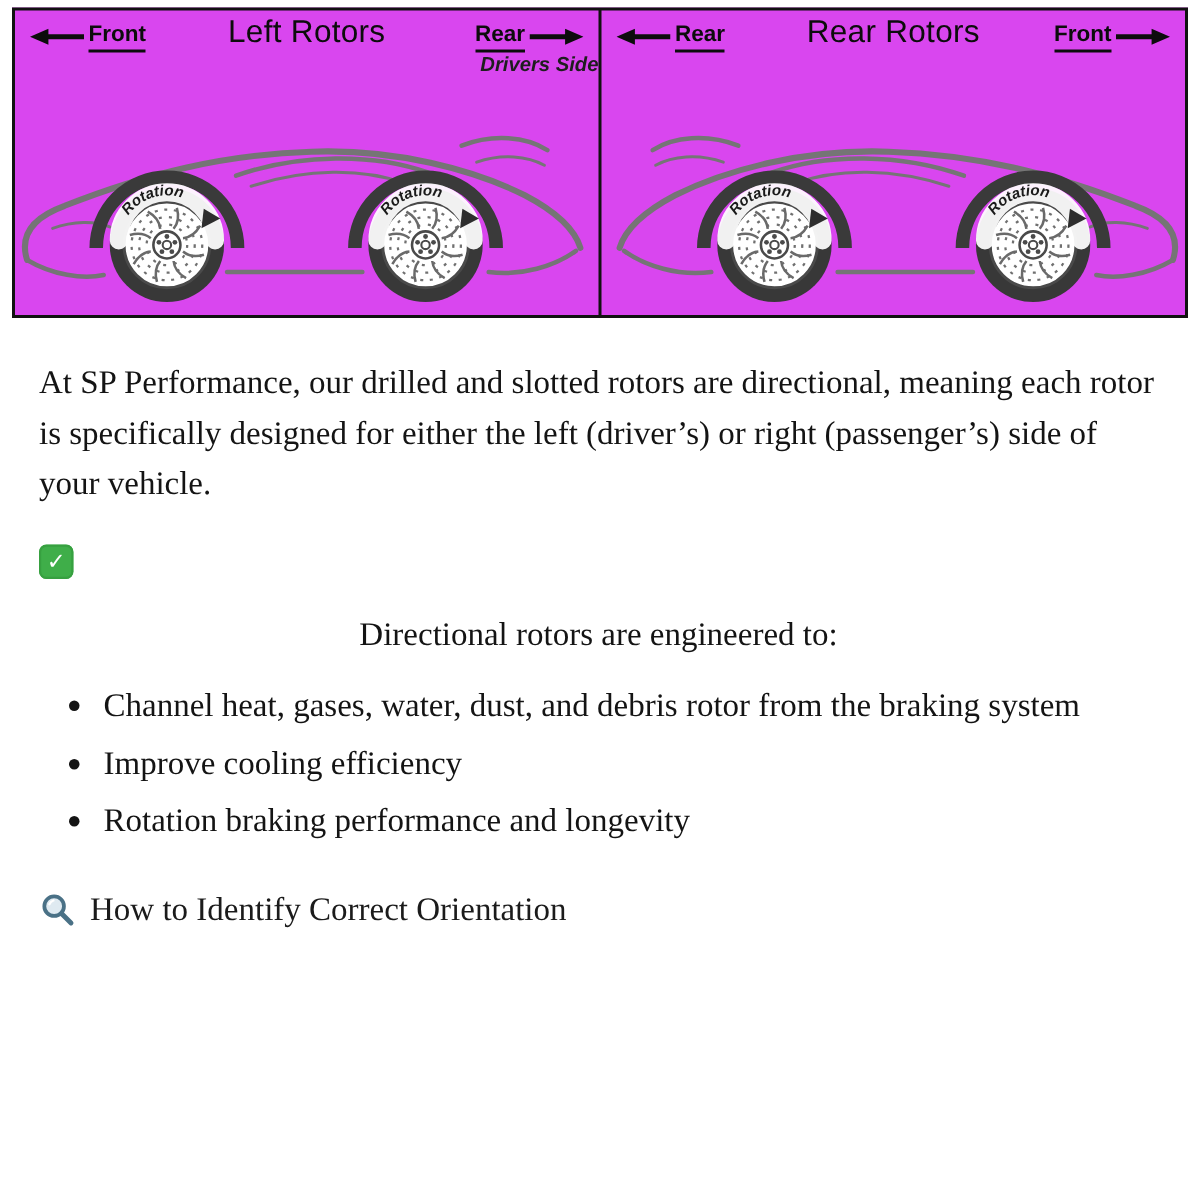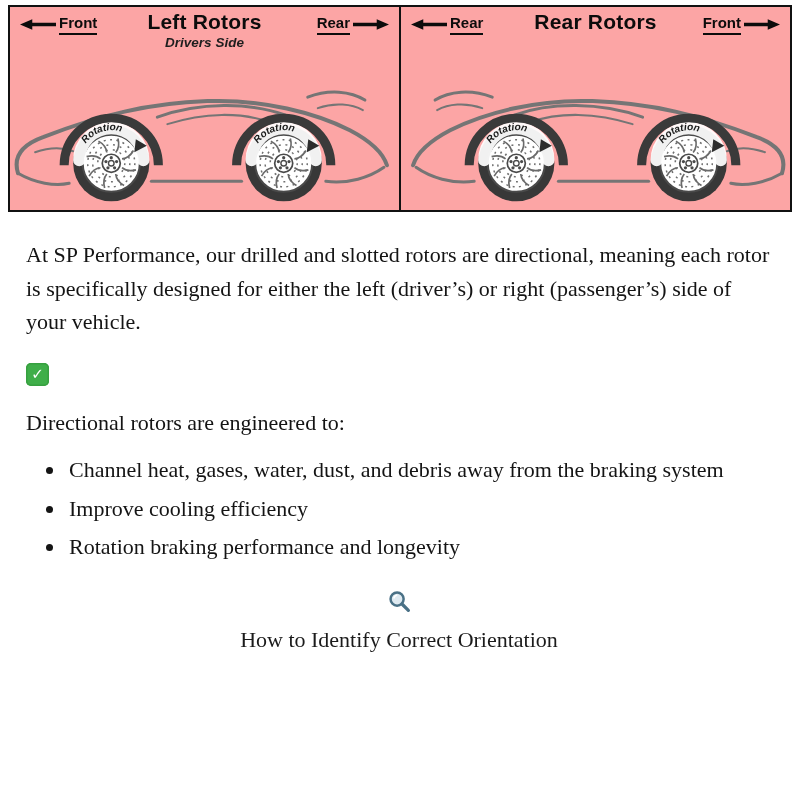--- a/index.html
+++ b/index.html
@@ -12,21 +12,21 @@
   }
 
   
   .diagram {
     display: flex;
     margin: 5px 8px 10px 8px;
   }
   .panel {
     flex: 1 1 50%;
     border: 2px solid #111;
-    background: #fca5a5;
+    background: #d946ef;
     overflow: hidden;
   }
   .panel + .panel { border-left-width: 1px; }
   .panel:first-child { border-right-width: 1px; }
 
   .panel-head {
     position: relative;
     height: 50px;
     padding: 6px 10px 0 10px;
     display: flex;
@@ -35,33 +35,34 @@
   }
   .titles {
     position: absolute;
     left: 0; right: 0; top: 3px;
     text-align: center;
     pointer-events: none;
   }
   .p-title {
     display: block;
     font-family: "Liberation Sans", sans-serif;
-    font-weight: 700;
+    font-weight: 400;
     font-size: 21px;
     letter-spacing: .2px;
     color: #0c0c0c;
   }
   .p-sub {
     display: block;
     font-family: "Liberation Sans", sans-serif;
     font-weight: 700;
     font-style: italic;
     font-size: 13.5px;
     color: #1e1e1e;
     margin-top: 1px;
+    text-align: right;
   }
   .dir {
     display: inline-flex;
     align-items: center;
     gap: 3px;
     z-index: 2;
     margin-top: 2px;
   }
   .dir-text {
     font-family: "Liberation Sans", sans-serif;
@@ -103,42 +104,41 @@
     color: #fff;
     display: inline-flex;
     align-items: center;
     justify-content: center;
     font-family: "DejaVu Sans", sans-serif;
     font-size: 15px;
     font-weight: 700;
     box-shadow: inset 0 0 0 1.5px #37a040;
   }
 
-  p.lead { margin: 0 0 14px 0; }
+  p.lead { margin: 0 0 14px 0; text-align: center; }
 
   ul.blist {
     margin: 0 0 16px 0;
     padding-left: 40px;
     list-style: disc;
   }
   ul.blist li {
     margin: 5px 0;
     padding-left: 3px;
   }
 
   h3.sec {
     display: flex;
     align-items: center;
     gap: 9px;
     font-family: "Liberation Serif", serif;
     font-size: 22px;
     font-weight: 400;
     color: #1b1b1b;
     margin: 26px 0 18px 0;
-    flex-direction: column;
   }
   .mag-icon { flex: 0 0 auto; display: block; }
 </style>
 </head>
 <body>
 
 <div class="page">
 
   <div class="diagram">
 
@@ -326,21 +326,21 @@
 
     <p class="intro">At SP Performance, our drilled and slotted rotors are directional, meaning each rotor is specifically designed for either the left (driver’s) or right (passenger’s) side of your vehicle.</p>
 
     <h2 class="sec">
       <span class="check-icon">✓</span>
     </h2>
 
     <p class="lead">Directional rotors are engineered to:</p>
 
     <ul class="blist">
-      <li>Channel heat, gases, water, dust, and debris away from the braking system</li>
+      <li>Channel heat, gases, water, dust, and debris rotor from the braking system</li>
       <li>Improve cooling efficiency</li>
       <li>Rotation braking performance and longevity</li>
     </ul>
 
     <h3 class="sec">
       <svg class="mag-icon" width="25" height="25" viewBox="0 0 26 26" aria-hidden="true">
         <circle cx="10.5" cy="10.5" r="6.8" fill="#dfeaf1" stroke="#4a7186" stroke-width="2.6"></circle>
         <path d="M7.2,9.2 A4.4,4.4 0 0 1 10,6.6" fill="none" stroke="#ffffff" stroke-width="1.6" stroke-linecap="round"></path>
         <line x1="15.6" y1="15.6" x2="22.2" y2="22.2" stroke="#4a7186" stroke-width="3.4" stroke-linecap="round"></line>
       </svg>

